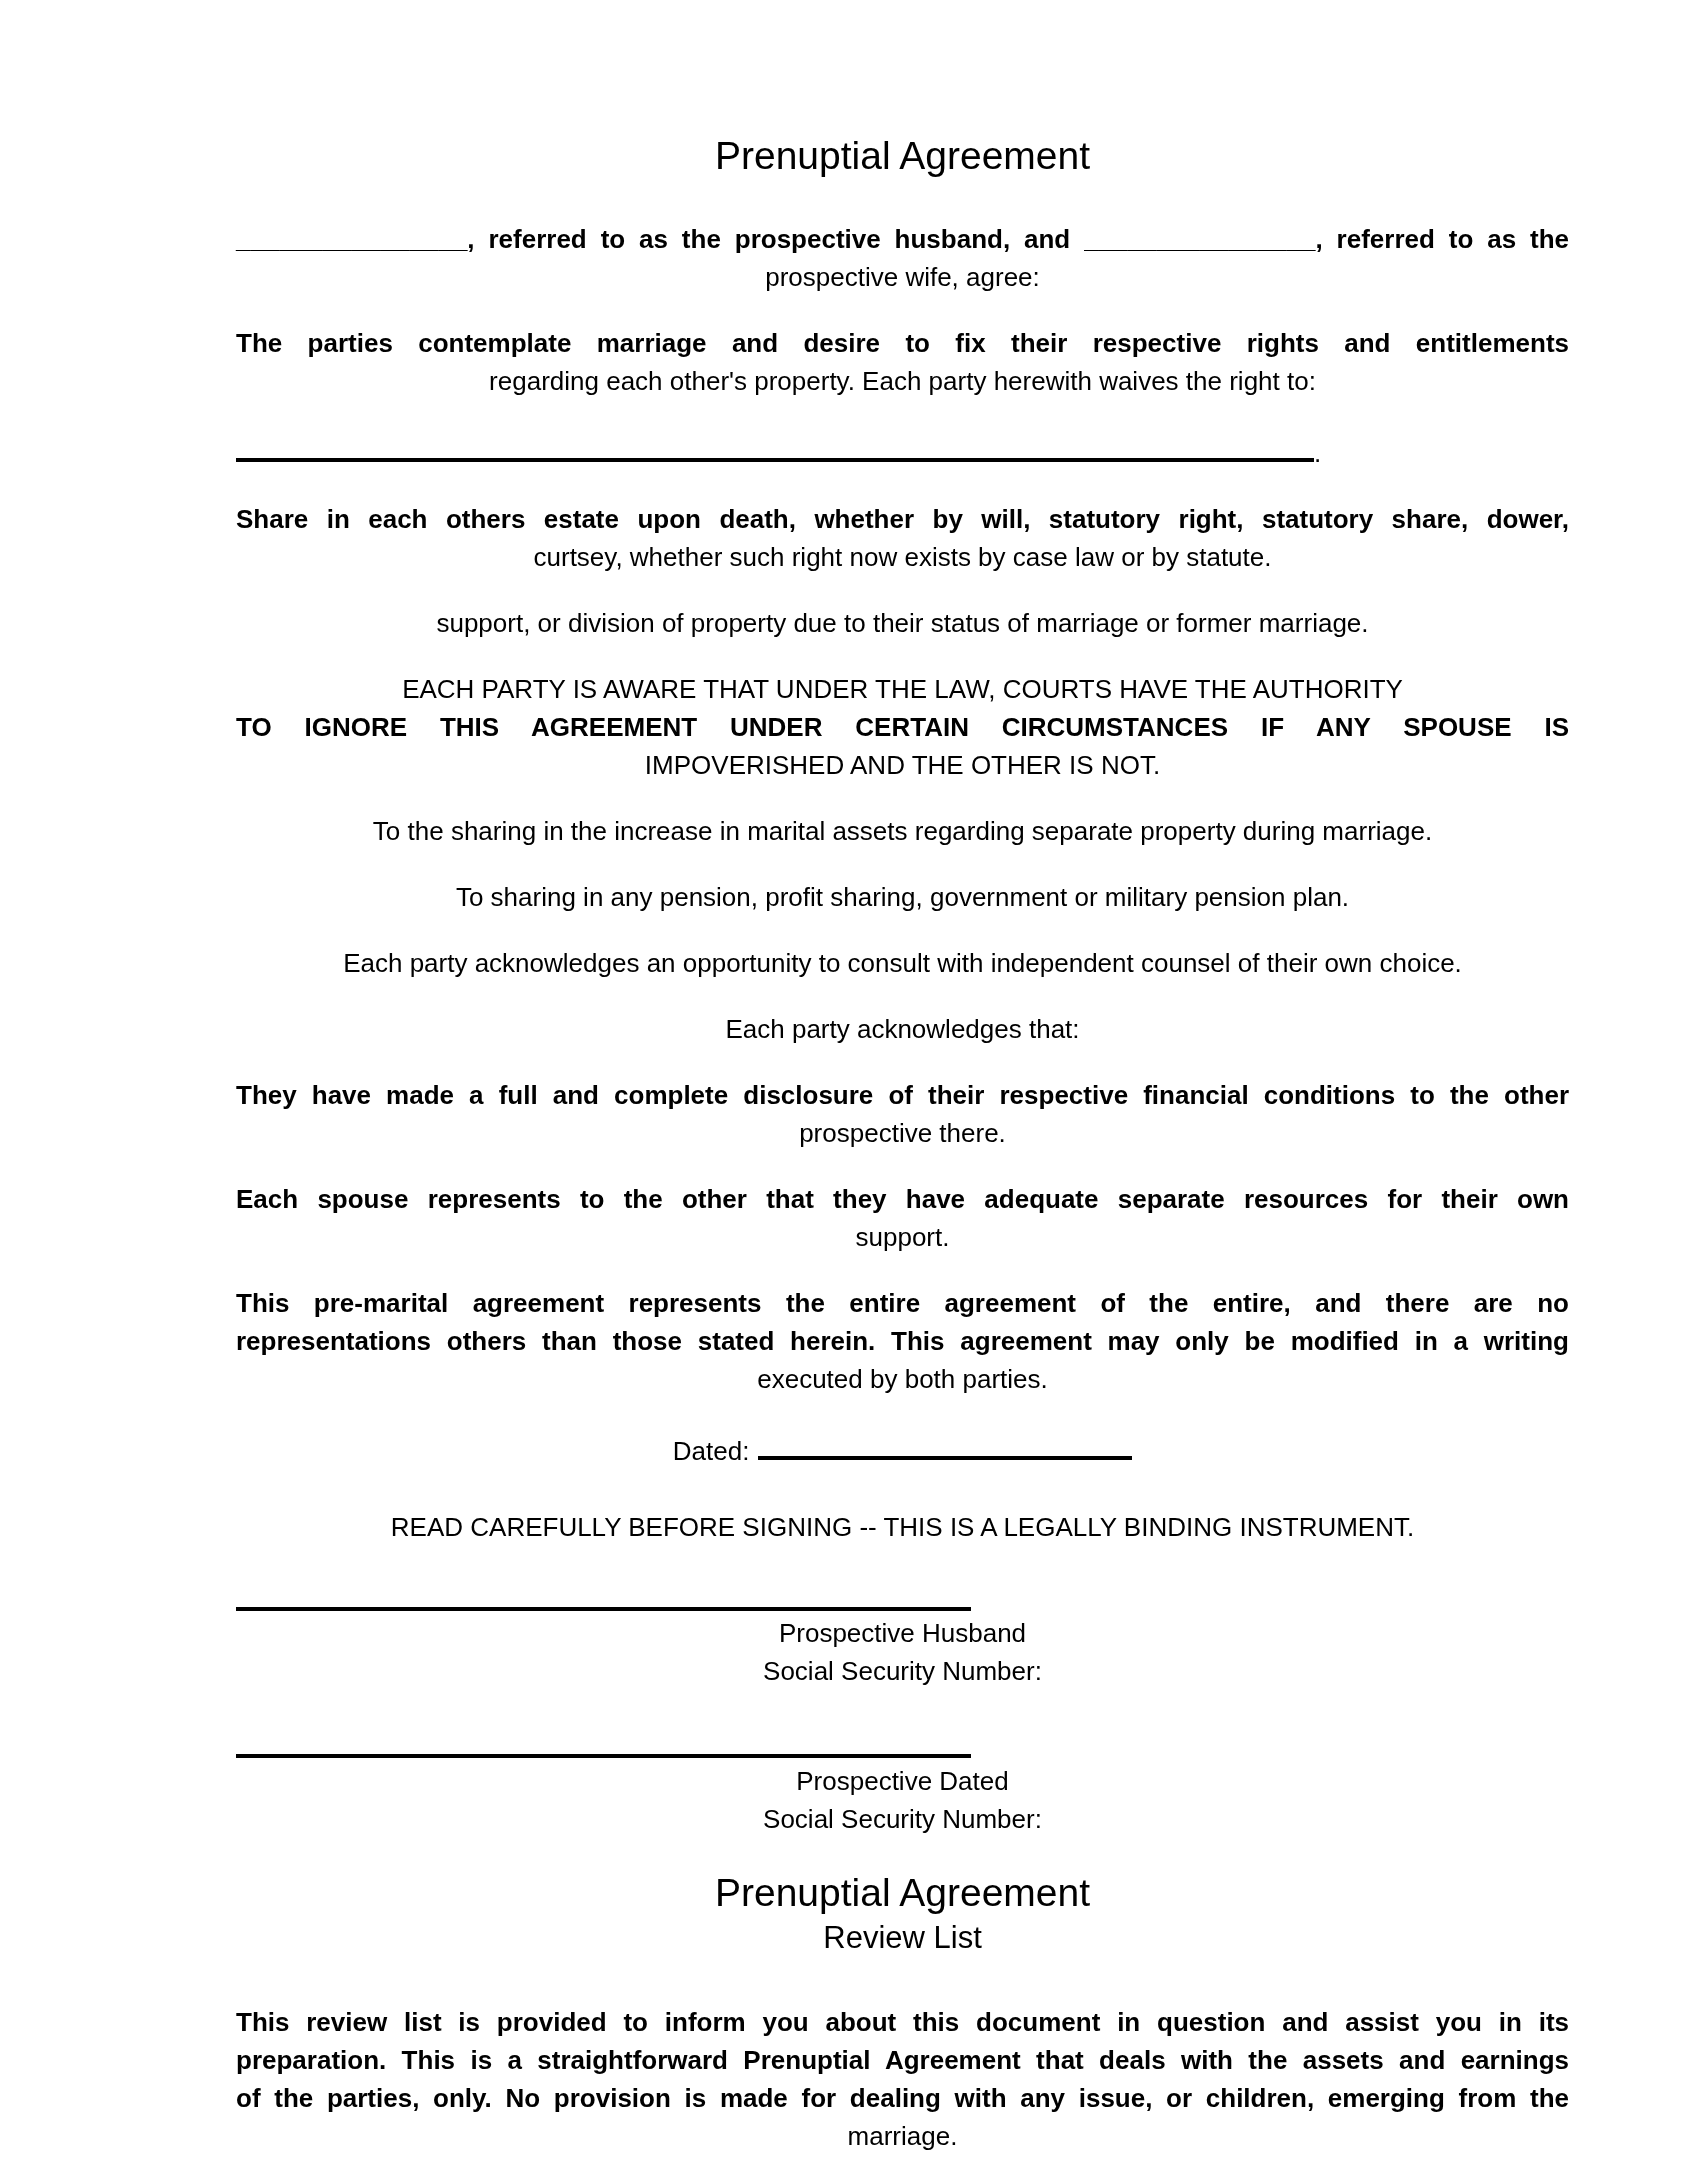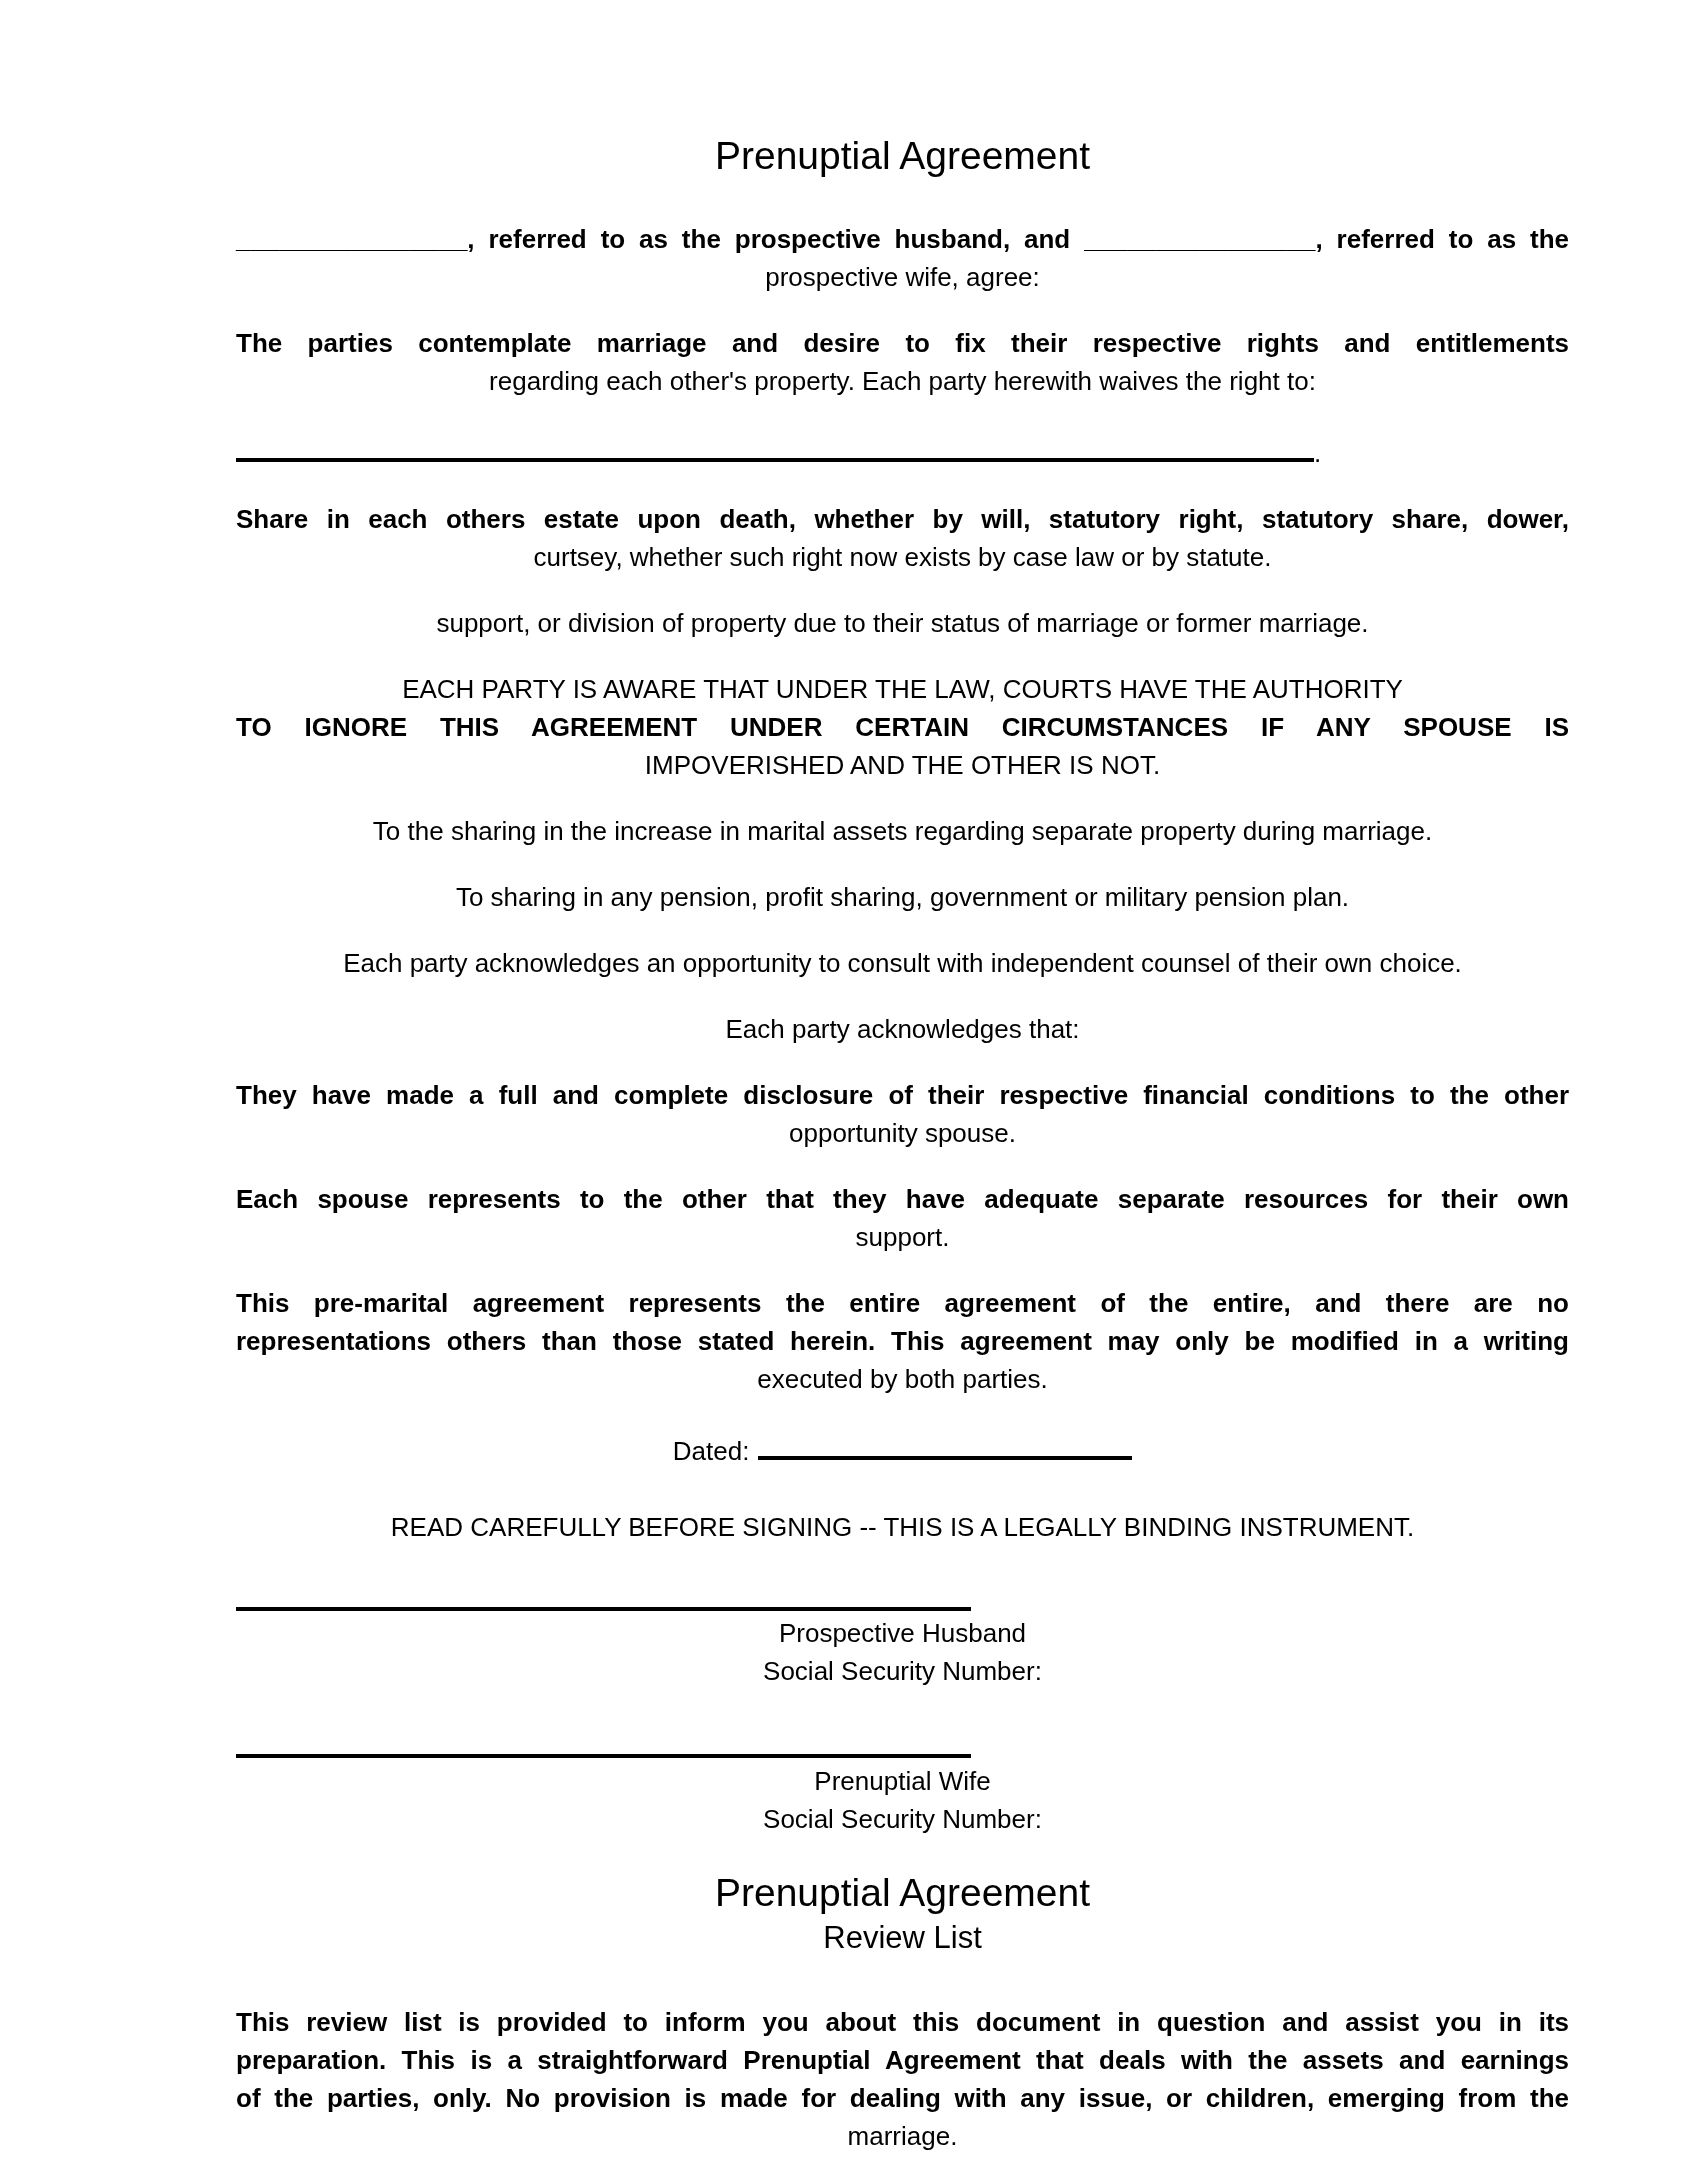--- a/index.html
+++ b/index.html
@@ -109,21 +109,21 @@
   <p class="para">
     <span class="line">Each party acknowledges an opportunity to consult with independent counsel of their own choice.</span>
   </p>
 
   <p class="para">
     <span class="line">Each party acknowledges that:</span>
   </p>
 
   <p class="para">
     <span class="line j">They have made a full and complete disclosure of their respective financial conditions to the other</span>
-    <span class="line">opportunity spouse.</span>
+    <span class="line">prospective there.</span>
   </p>
 
   <p class="para">
     <span class="line j">Each spouse represents to the other that they have adequate separate resources for their own</span>
     <span class="line">support.</span>
   </p>
 
   <p class="para">
     <span class="line j">This pre-marital agreement represents the entire agreement of the entire, and there are no</span>
     <span class="line j">representations others than those stated herein. This agreement may only be modified in a writing</span>
@@ -141,21 +141,21 @@
   </p>
 
   <div class="sig-block">
     <div class="sig-rule"></div>
     <span class="line">Prospective Husband</span>
     <span class="line">Social Security Number:</span>
   </div>
 
   <div class="sig-block">
     <div class="sig-rule"></div>
-    <span class="line">Prenuptial Wife</span>
+    <span class="line">Prospective Dated</span>
     <span class="line">Social Security Number:</span>
   </div>
 
   <div class="review-head">
     <h2 class="review-title">Prenuptial Agreement</h2>
     <h3 class="review-subtitle">Review List</h3>
   </div>
 
   <p class="para last-para">
     <span class="line j">This review list is provided to inform you about this document in question and assist you in its</span>

